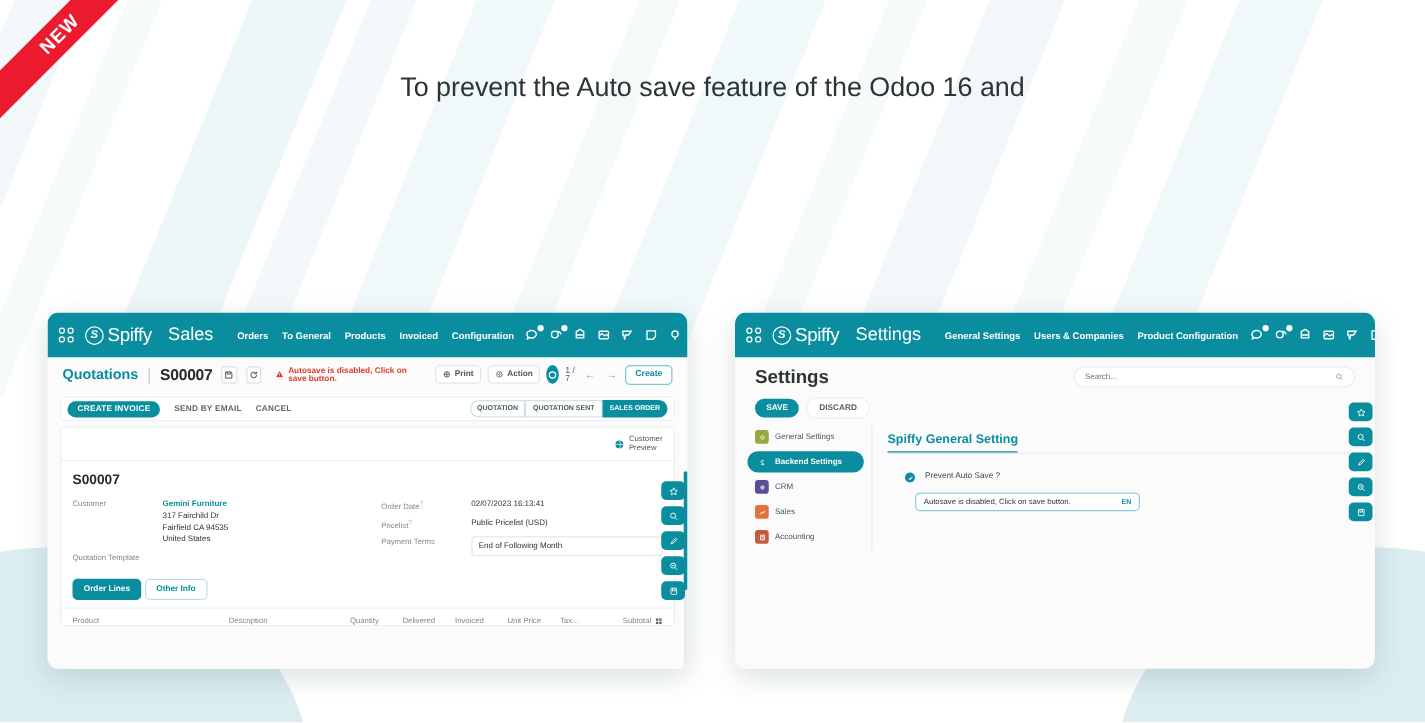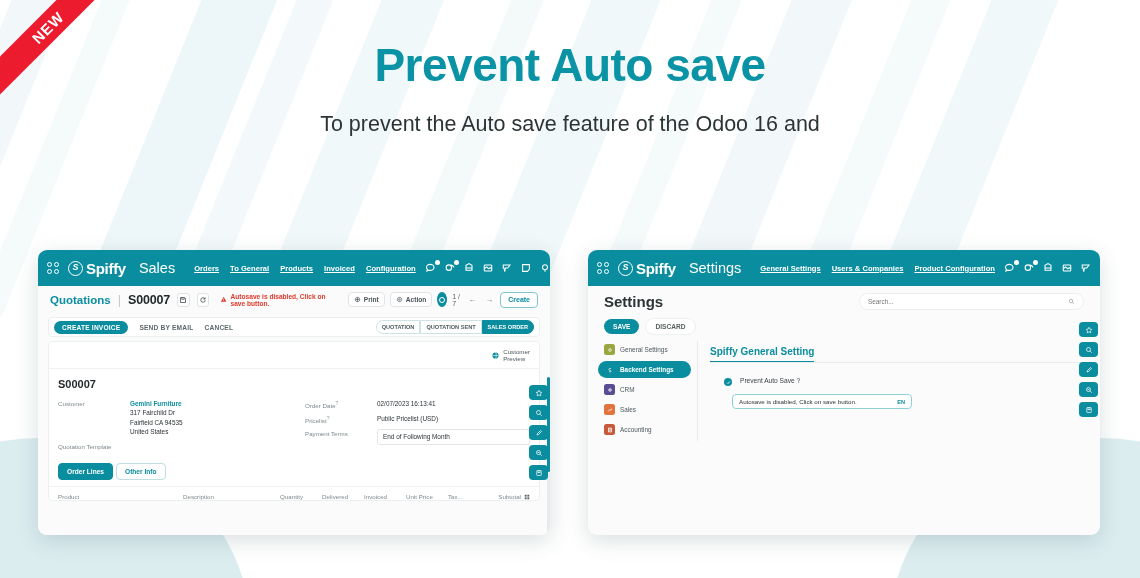--- a/index.html
+++ b/index.html
@@ -66,23 +66,23 @@
   .apps-icon { display:grid; grid-template-columns:1fr 1fr; gap:2px; width:13px; }
   .apps-icon i {
     display:block; width:5px; height:5px; border:1.4px solid #fff; border-radius:50%;
   }
   .brand { display:flex; align-items:center; gap:3px; }
   .brand-mark {
     width:15px; height:15px; border-radius:50%;
     border:1.6px solid #fff; position:relative;
     font-size:9px; line-height:11px; text-align:center; font-style:italic; font-weight:bold;
   }
-  .brand-text { font-size:15px; font-weight:bold; letter-spacing:-.3px; }
+  .brand-text { font-size:15px; font-weight:normal; letter-spacing:-.3px; }
   .app-name { font-size:14.5px; margin-left:4px; }
-  .nav-menu { display:flex; gap:11px; margin-left:10px;text-decoration:underline; }
+  .nav-menu { display:flex; gap:11px; margin-left:10px; }
   .nav-menu span { font-size:7.6px; font-weight:bold; white-space:nowrap; }
   .nav-right { margin-left:auto; display:flex; align-items:center; gap:7px; }
   .nav-ico { position:relative; width:12px; height:12px; color:#fff; }
   .nav-ico svg { width:12px; height:12px; display:block; }
   .nav-badge {
     position:absolute; top:-2px; right:-3px; width:5px; height:5px;
     border-radius:50%; background:#fff;
   }
 
   
@@ -275,21 +275,20 @@
     <div class="stripe" style="left:1040px;width:62px; opacity:.6;"></div>
   </div>
   <div class="blob blob-l"></div>
   <div class="blob blob-r"></div>
 
   <div class="ribbon">
     <div class="ribbon-band">NEW</div>
   </div>
 
   <div class="headline-wrap">
-    <div class="headline">Prevent Auto save</div>
     <div class="subhead">
       <div>To prevent the Auto save feature of the Odoo 16 and</div>
     </div>
   </div>
 
   <div class="card card-left">
 
     <div class="navbar">
       <div class="apps-icon">
         <i></i>

